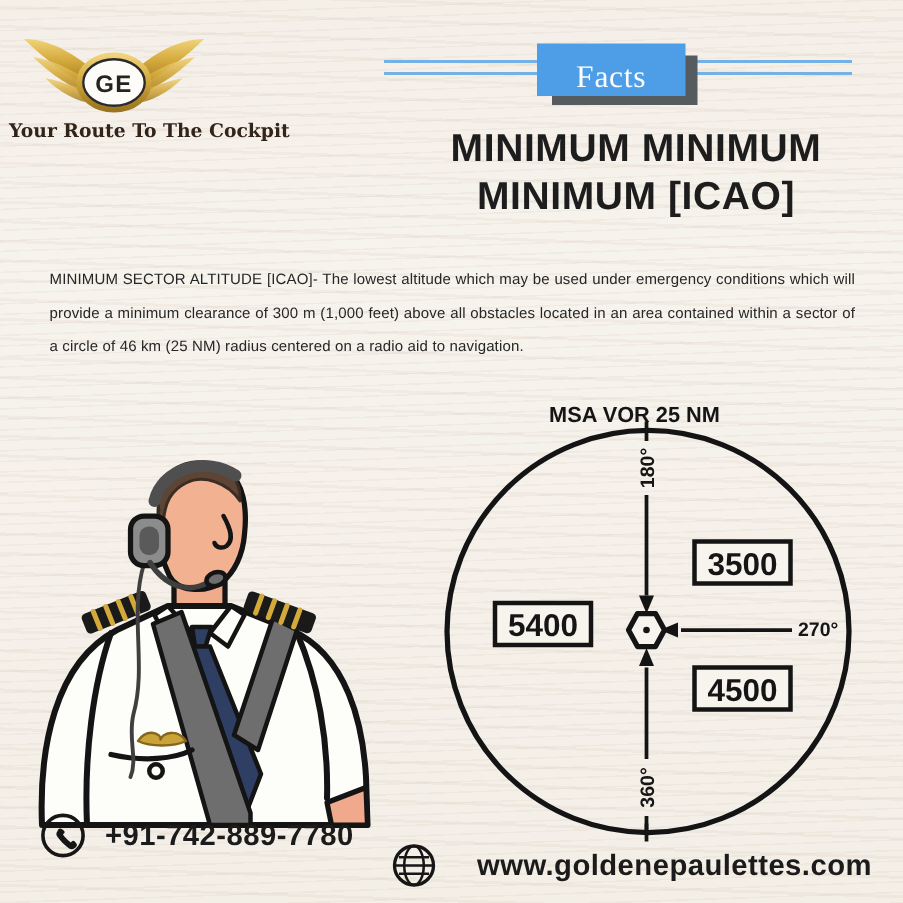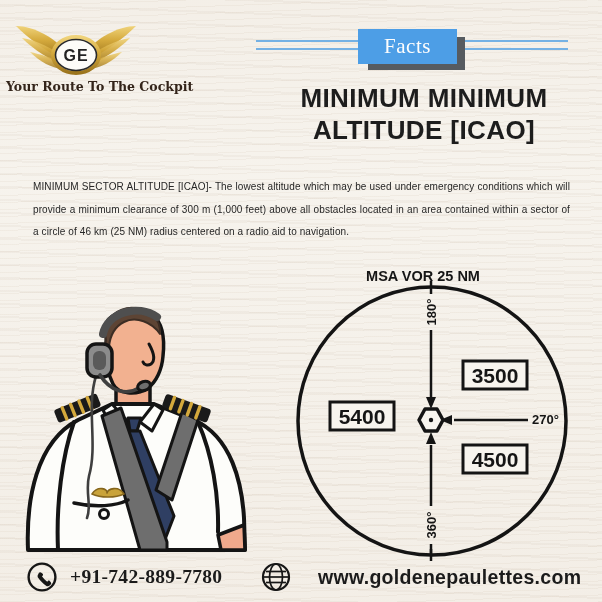--- a/index.html
+++ b/index.html
@@ -20,34 +20,34 @@
   
   .logo-svg{left:12px; top:18px; width:128px; height:60px;}
   .tagline{left:6px; top:79px; width:140px; text-align:center;
     font-family:"DejaVu Serif","Liberation Serif",serif; 
     font-size:12.5px; font-weight:700; color:#33241a; white-space:nowrap;}
   
   .ribbon-lines{left:256px; top:40px; width:312px; height:6px;
     border-top:2px solid var(--ribbon-line); border-bottom:2px solid var(--ribbon-line); z-index:1;}
   .ribbon-shadow{left:368px; top:37px; width:97px; height:33px; background:var(--ribbon-shadow); z-index:2;}
   .ribbon{left:358px; top:29px; width:99px; height:35px; background:var(--accent-blue); z-index:3;
-    display:flex; align-items:center; justify-content:center;}
+    display:flex; align-items:flex-end; justify-content:center;}
   .ribbon span{font-family:"Liberation Serif",serif; font-size:21px; color:#fdfdfd; letter-spacing:0.5px;}
   
   .title{left:252px; top:82px; width:344px; text-align:center;
     font-size:26px; line-height:32px; font-weight:700; letter-spacing:0.4px; color:#1d1d1d;}
   
   .body-text{left:33px; top:176px; width:537px; font-size:10px; line-height:22.6px;
     font-weight:400; letter-spacing:0.1px; color:#262626; text-align:justify;}
   
   .diagram-svg{left:280px; top:256px; width:322px; height:306px;}
   .pilot-svg{left:16px; top:304px; width:235px; height:250px;}
   
   .footer-item{display:flex; align-items:center; gap:12px;}
-  .footer-phone{left:26px; top:561px;font-family:Liberation Serif, serif;}
+  .footer-phone{left:26px; top:541px;}
   .footer-web{left:260px; top:561px;gap:26px;}
   .footer-item .txt{font-size:19.5px; font-weight:600; letter-spacing:0.3px; color:#1b1b1b; white-space:nowrap;}
   .dg-txt{font-family:"Liberation Sans",sans-serif; font-weight:700; fill:#151515;}
 </style>
 </head>
 <body>
 
 <div class="poster">
 
   <svg class="abs logo-svg" viewBox="0 0 128 60">
@@ -77,21 +77,21 @@
   <div class="abs tagline">Your Route To The Cockpit</div>
 
   <div class="abs ribbon-lines"></div>
   <div class="abs ribbon-shadow"></div>
   <div class="abs ribbon">
     <span>Facts</span>
   </div>
 
   <div class="abs title">
     <div>MINIMUM MINIMUM</div>
-    <div>ALTITUDE [ICAO]</div>
+    <div>MINIMUM [ICAO]</div>
   </div>
 
   <div class="abs body-text">MINIMUM SECTOR ALTITUDE [ICAO]- The lowest altitude which may be used under emergency conditions which will provide a minimum clearance of 300 m (1,000 feet) above all obstacles located in an area contained within a sector of a circle of 46 km (25 NM) radius centered on a radio aid to navigation.</div>
 
   <svg class="abs diagram-svg" viewBox="0 0 322 306">
     <text class="dg-txt" x="143" y="25" text-anchor="middle" font-size="14.5">MSA VOR 25 NM</text>
     <circle cx="152" cy="165" r="134" fill="none" stroke="#141414" stroke-width="3.5"></circle>
 
     <g stroke="#141414" stroke-width="2.5">
       <line x1="151" y1="25" x2="151" y2="38"></line>

